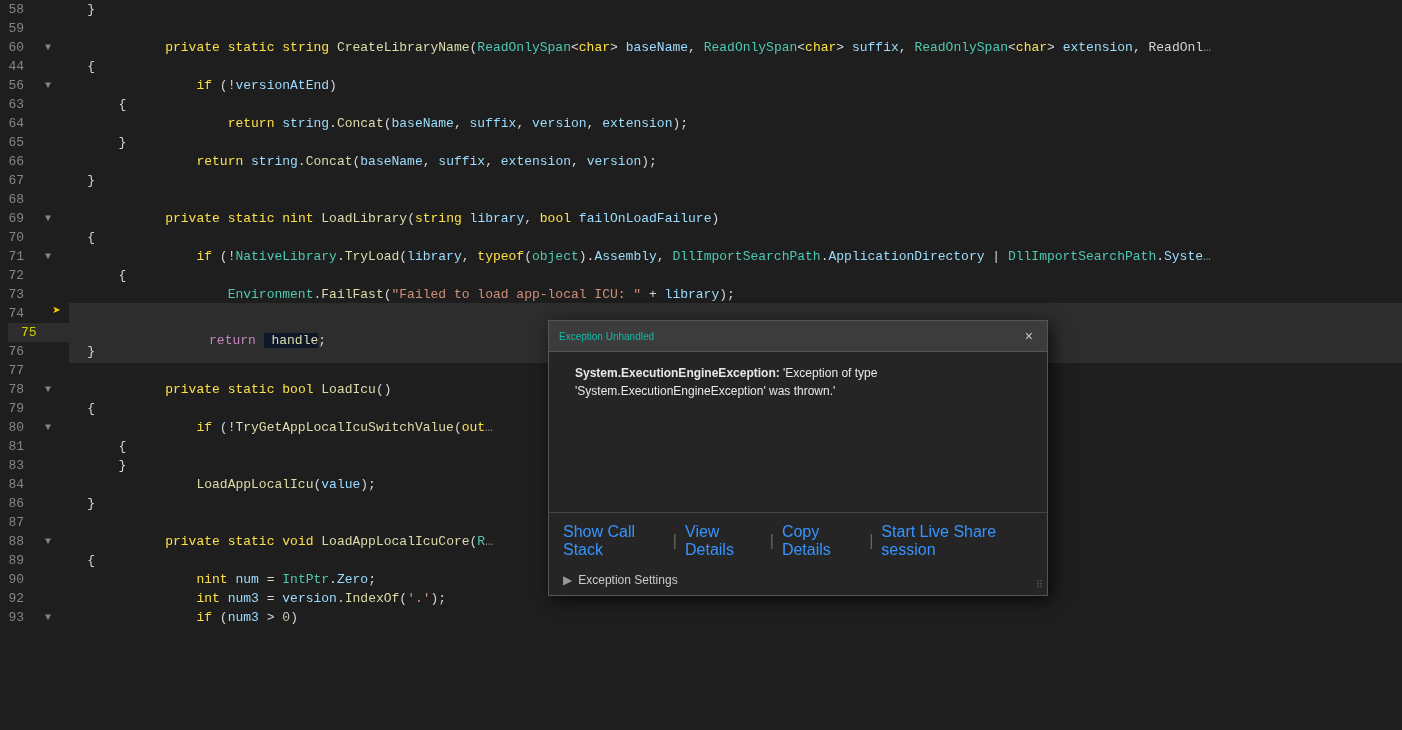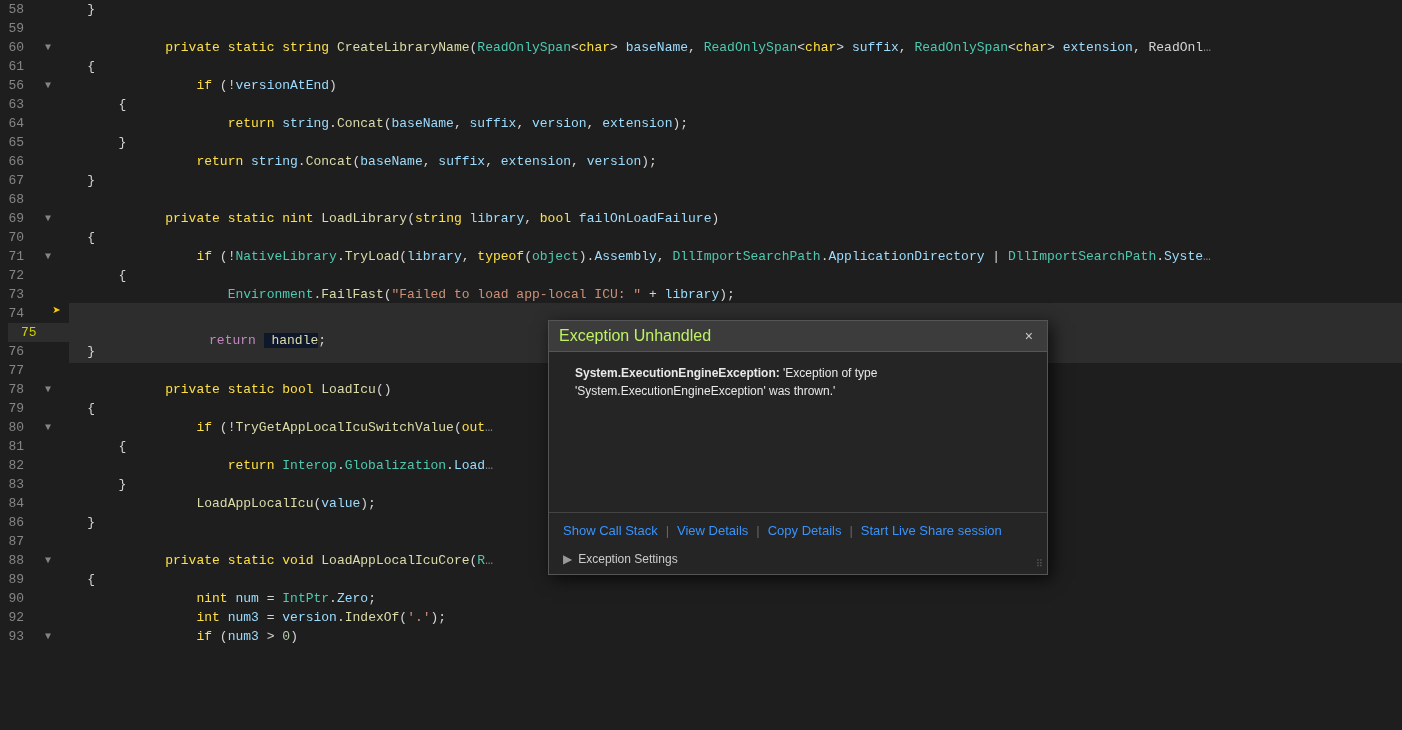--- a/index.html
+++ b/index.html
@@ -98,23 +98,23 @@
     .popup-header {
       display: flex;
       justify-content: space-between;
       align-items: center;
       padding: 6px 10px;
       background: #3c3c3c;
       border-bottom: 1px solid #555;
     }
 
     .popup-title {
-      color: #bef264;
+      color: #14b8a6;
       font-family: 'Segoe UI', sans-serif;
-      font-size: 16px;
+      font-size: 10px;
     }
 
     .popup-close {
       color: #cccccc;
       cursor: pointer;
       font-size: 14px;
       line-height: 1;
       background: none;
       border: none;
       padding: 2px 4px;
@@ -134,21 +134,21 @@
       line-height: 1.5;
     }
 
     .popup-actions {
       display: flex;
       align-items: center;
       padding: 8px 14px;
       border-top: 1px solid #444;
       gap: 0;
       font-family: 'Segoe UI', sans-serif;
-      font-size: 13px;
+      font-size: 16px;
     }
 
     .popup-action-link {
       color: #3794ff;
       cursor: pointer;
       text-decoration: none;
       padding: 2px 0;
     }
 
     .popup-separator {
@@ -200,21 +200,21 @@
 
       <div class="line">
         <span class="line-num">60</span>
         <span class="line-fold" style="color:#858585;font-size:10px;">▼</span>
         <span class="line-content">
           <span class="kw">    private</span> <span class="kw">static</span> <span class="kw">string</span> <span class="fn">CreateLibraryName</span><span class="op">(</span><span class="type">ReadOnlySpan</span><span class="op">&lt;</span><span class="kw">char</span><span class="op">&gt;</span> <span class="param">baseName</span><span class="op">,</span> <span class="type">ReadOnlySpan</span><span class="op">&lt;</span><span class="kw">char</span><span class="op">&gt;</span> <span class="param">suffix</span><span class="op">,</span> <span class="type">ReadOnlySpan</span><span class="op">&lt;</span><span class="kw">char</span><span class="op">&gt;</span> <span class="param">extension</span><span class="op">,</span> ReadOnl<span style="color:#858585;">…</span>
         </span>
       </div>
 
       <div class="line">
-        <span class="line-num">61</span>
+        <span class="line-num">44</span>
         <span class="line-fold"></span>
         <span class="line-content"><span class="op">    {</span></span>
       </div>
 
       <div class="line">
         <span class="line-num">56</span>
         <span class="line-fold" style="color:#858585;font-size:10px;">▼</span>
         <span class="line-content">
           <span class="kw">        if</span> <span class="op">(!</span><span class="param">versionAtEnd</span><span class="op">)</span>
         </span>
@@ -344,27 +344,20 @@
           <span class="kw">        if</span> <span class="op">(!</span><span class="fn">TryGetAppLocalIcuSwitchValue</span><span class="op">(</span><span class="kw">out</span><span style="color:#858585;">…</span>
         </span>
       </div>
 
       <div class="line">
         <span class="line-num">81</span>
         <span class="line-fold"></span>
         <span class="line-content"><span class="op">        {</span></span>
       </div>
 
-      <div class="line">
-        <span class="line-num">82</span>
-        <span class="line-fold"></span>
-        <span class="line-content">
-          <span class="kw">            return</span> <span class="type">Interop</span><span class="op">.</span><span class="type">Globalization</span><span class="op">.</span><span class="param">Load</span><span style="color:#858585;">…</span>
-        </span>
-      </div>
 
       <div class="line">
         <span class="line-num">83</span>
         <span class="line-fold"></span>
         <span class="line-content"><span class="op">        }</span></span>
       </div>
 
       <div class="line">
         <span class="line-num">84</span>
         <span class="line-fold"></span>

